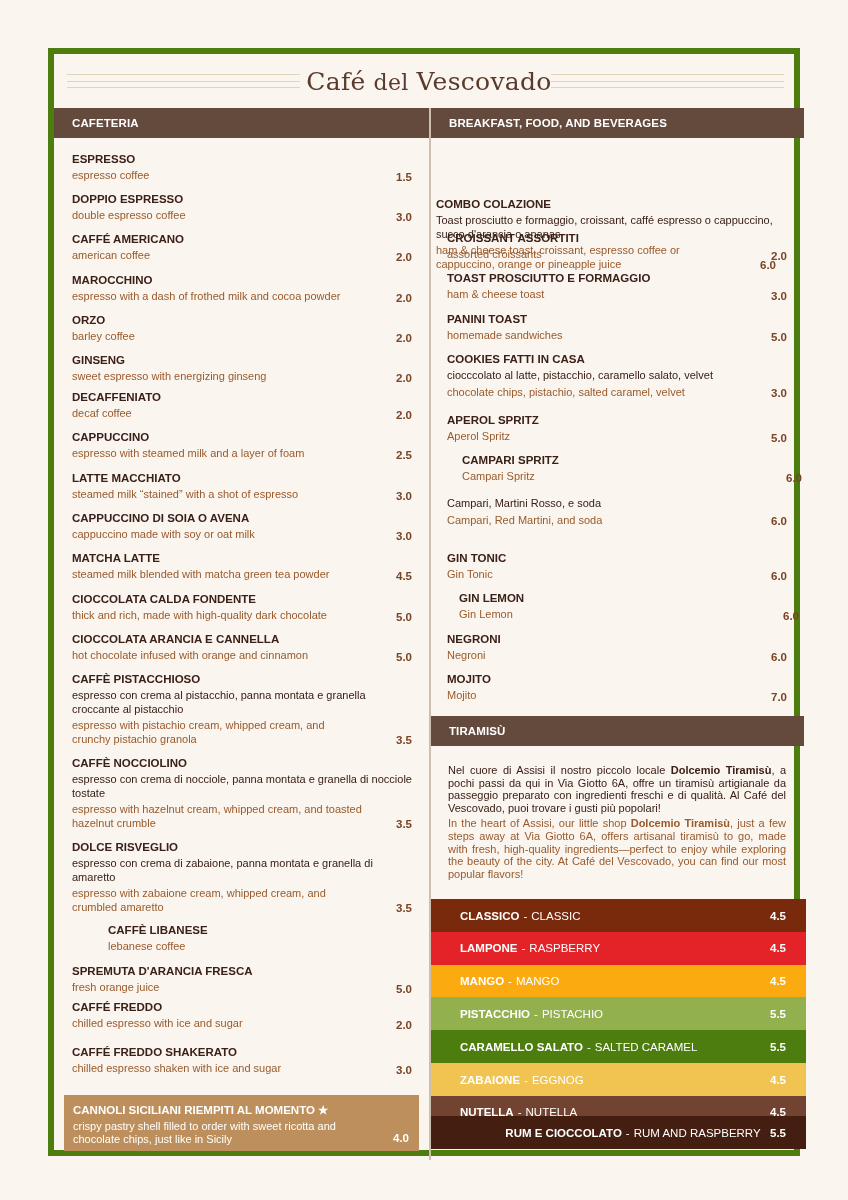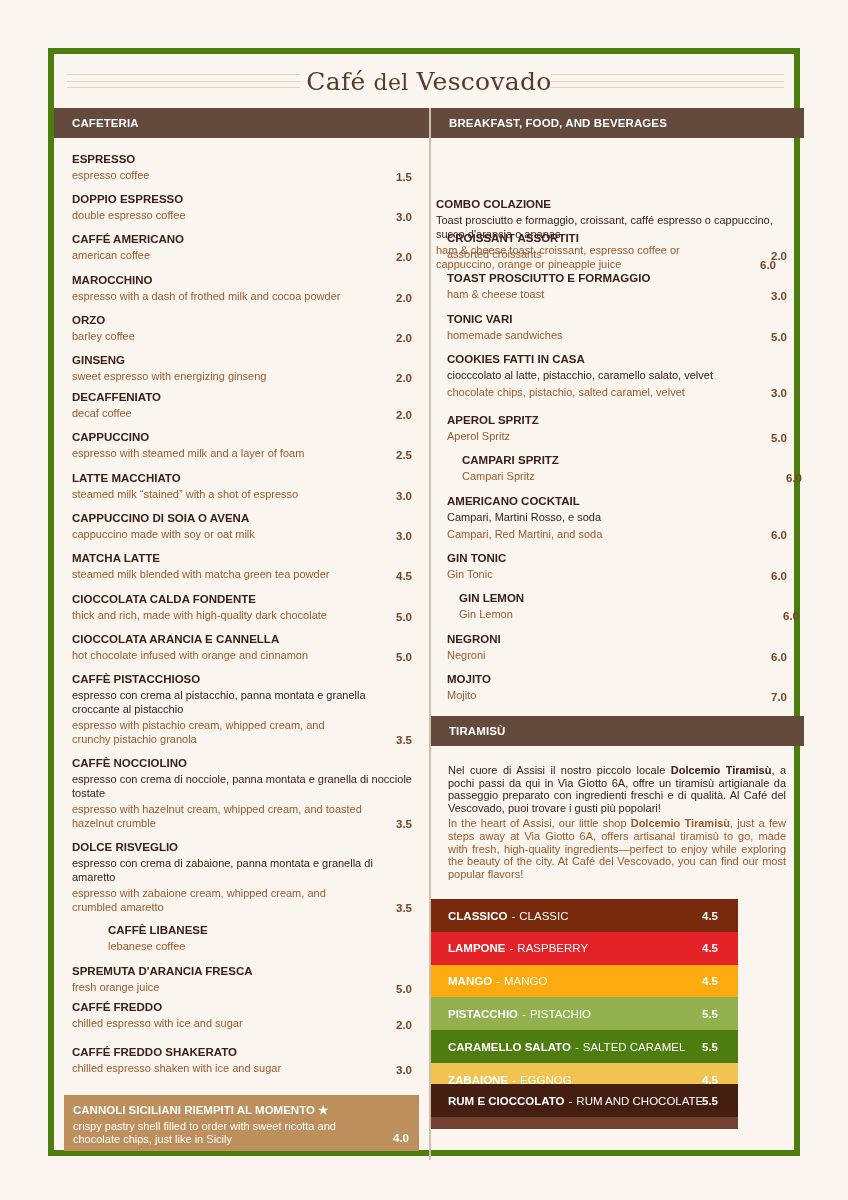--- a/index.html
+++ b/index.html
@@ -54,22 +54,22 @@
   .cannoli .name { font-weight: bold; font-size: 11.5px; line-height: 14px; }
   .cannoli .desc { font-size: 11px; line-height: 12.5px; margin-top: 3px; width: 280px; }
   .cannoli .price { position: absolute; right: 10px; bottom: 7px; font-weight: bold; font-size: 11.5px; }
 
   .tira-text { position: absolute; left: 394px; top: 710px; width: 338px; font-size: 11px; line-height: 12.6px; text-align: justify; }
   .tira-text .it { color: #3a2018; }
   .tira-text .en { color: #9a5a2c; margin-top: 3px; }
   .tira-text b { font-weight: bold; }
 
   .flavor {
-    position: absolute; left: 377px; width: 307px; height: 33px;
-    display: flex; align-items: center; padding-left: 17px; color: #fff; font-size: 11.5px;
+    position: absolute; left: 377px; width: 375px; height: 33px;
+    display: flex; align-items: center; padding-left: 29px; color: #fff; font-size: 11.5px;
   }
   .flavor .fname { font-weight: bold; }
   .flavor .fsep { margin: 0 4px; }
   .flavor .fen { font-weight: normal; }
   .flavor .fprice { position: absolute; right: 20px; font-weight: bold; }
 </style>
 </head>
 <body>
 
 <div class="frame">
@@ -210,42 +210,41 @@
         <div class="name">CROISSANT ASSORTITI</div>
         <div class="en">assorted croissants</div>
         <div class="price">2.0</div>
       </div>
       <div class="item" style="left: 393px; top: 217px;">
         <div class="name">TOAST PROSCIUTTO E FORMAGGIO</div>
         <div class="en">ham &amp; cheese toast</div>
         <div class="price">3.0</div>
       </div>
       <div class="item" style="left: 393px; top: 258px;">
-        <div class="name">TONIC VARI</div>
+        <div class="name">PANINI TOAST</div>
         <div class="en">homemade sandwiches</div>
         <div class="price">5.0</div>
       </div>
       <div class="item" style="left: 393px; top: 298px;">
         <div class="name">COOKIES FATTI IN CASA</div>
         <div class="it">ciocccolato al latte, pistacchio, caramello salato, velvet</div>
         <div class="en">chocolate chips, pistachio, salted caramel, velvet</div>
         <div class="price">3.0</div>
       </div>
       <div class="item" style="left: 393px; top: 359px;">
         <div class="name">APEROL SPRITZ</div>
         <div class="en">Aperol Spritz</div>
         <div class="price">5.0</div>
       </div>
       <div class="item" style="left: 408px; top: 399px;">
         <div class="name">CAMPARI SPRITZ</div>
         <div class="en">Campari Spritz</div>
         <div class="price">6.0</div>
       </div>
       <div class="item" style="left: 393px; top: 440px;">
-        <div class="name">AMERICANO COCKTAIL</div>
         <div class="it">Campari, Martini Rosso, e soda</div>
         <div class="en">Campari, Red Martini, and soda</div>
         <div class="price">6.0</div>
       </div>
       <div class="item" style="left: 393px; top: 497px;">
         <div class="name">GIN TONIC</div>
         <div class="en">Gin Tonic</div>
         <div class="price">6.0</div>
       </div>
       <div class="item" style="left: 393px; top: 537px; margin-left: 12px;">
@@ -308,20 +307,20 @@
         <span class="fsep">-</span>
         <span class="fen">EGGNOG</span>
         <span class="fprice">4.5</span>
       </div>
       <div class="flavor" style="top: 1041.8px; background: rgb(114, 67, 48);">
         <span class="fname">NUTELLA</span>
         <span class="fsep">-</span>
         <span class="fen">NUTELLA</span>
         <span class="fprice">4.5</span>
       </div>
-      <div class="flavor" style="top: 1030px; background: rgb(67, 30, 17);">
+      <div class="flavor" style="top: 1062px; background: rgb(67, 30, 17); justify-content: center;">
         <span class="fname">RUM E CIOCCOLATO</span>
         <span class="fsep">-</span>
-        <span class="fen">RUM AND CHOCOLATE</span>
+        <span class="fen">RUM AND RASPBERRY</span>
         <span class="fprice">5.5</span>
       </div>
     </div>
 </div>
 
 </body></html>

